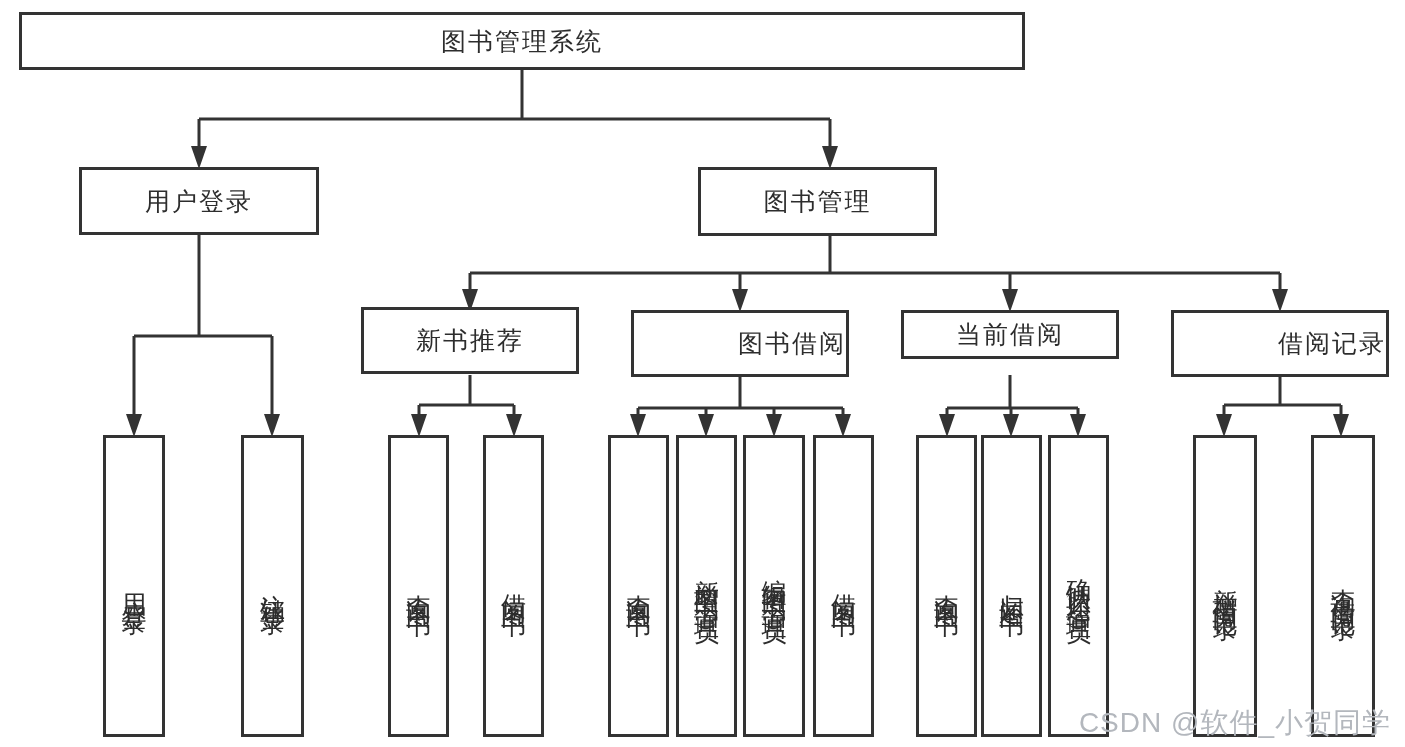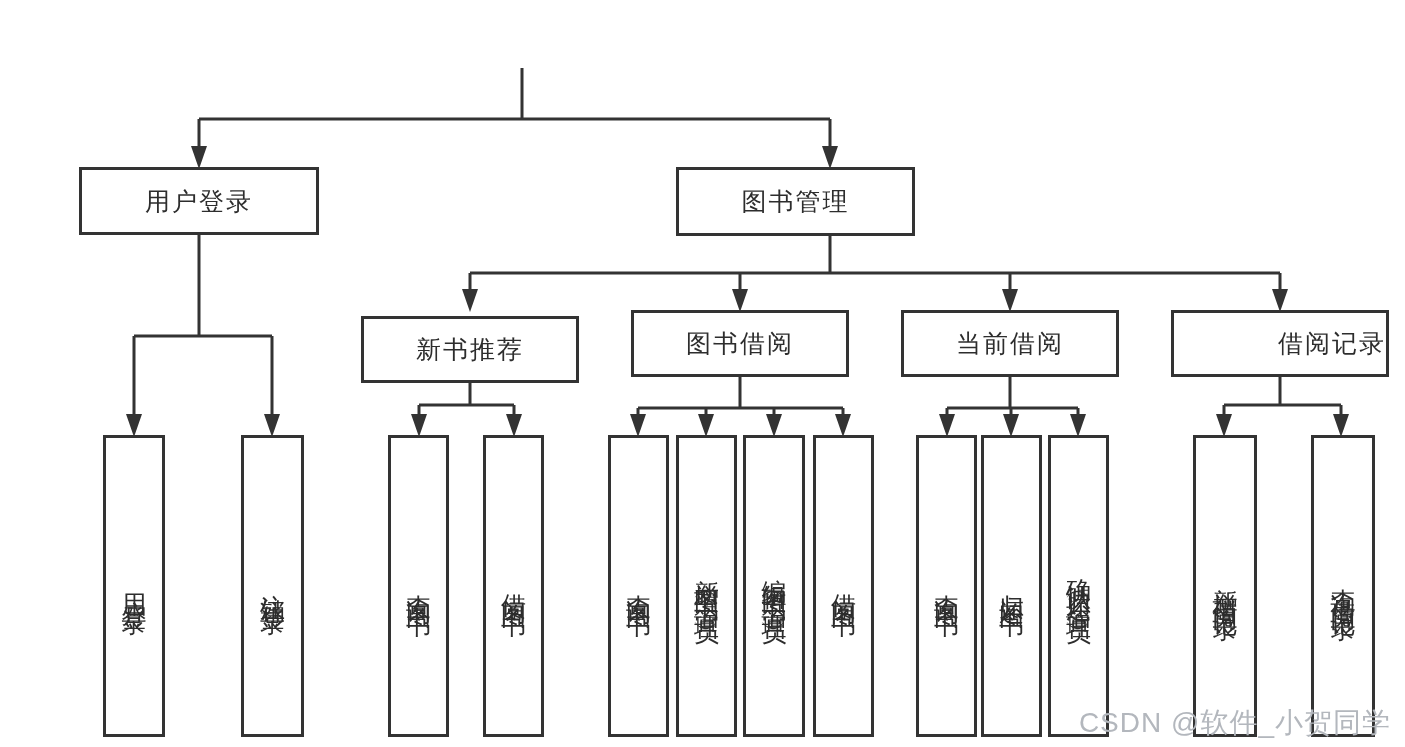--- a/index.html
+++ b/index.html
@@ -37,25 +37,25 @@
     writing-mode: vertical-rl;
     text-orientation: mixed;
     font-size: 25px;
     letter-spacing: 6px;
     white-space: normal;
   }
   
   .n-root  { left: 19px;  top: 12px;  width: 1006px; height: 58px; }
   
   .n-l2-0  { left: 79px;  top: 167px; width: 240px; height: 68px; }
-  .n-l2-1  { left: 676px; top: 167px; width: 239px; height: 69px; }
+  .n-l2-1  { left: 698px; top: 167px; width: 239px; height: 69px; }
   
-  .n-l3-0  { left: 361px;  top: 316px; width: 218px; height: 67px; align-items: center; }
-  .n-l3-1  { left: 631px;  top: 310px; width: 218px; height: 67px; }
-  .n-l3-2  { left: 901px;  top: 310px; width: 218px; height: 67px; }
+  .n-l3-0  { left: 361px;  top: 307px; width: 218px; height: 67px; align-items: center; }
+  .n-l3-1  { left: 631px;  top: 310px; width: 218px; height: 67px; justify-content: flex-end; }
+  .n-l3-2  { left: 901px;  top: 310px; width: 218px; height: 49px; }
   .n-l3-3  { left: 1171px; top: 310px; width: 218px; height: 67px; justify-content: flex-end; }
   
   .leaf    { top: 435px; height: 302px; }
   .n-lf-0  { left: 103px;  width: 62px; }
   .n-lf-1  { left: 241px;  width: 63px; }
   .n-lf-2  { left: 388px;  width: 61px; }
   .n-lf-3  { left: 483px;  width: 61px; }
   .n-lf-4  { left: 608px;  width: 61px; }
   .n-lf-5  { left: 676px;  width: 61px; }
   .n-lf-6  { left: 743px;  width: 62px; }
@@ -116,20 +116,23 @@
       <polygon points="766,414 782,414 774,437"></polygon>
       <polygon points="835,414 851,414 843,437"></polygon>
       <polygon points="939,414 955,414 947,437"></polygon>
       <polygon points="1003,414 1019,414 1011,437"></polygon>
       <polygon points="1070,414 1086,414 1078,437"></polygon>
       <polygon points="1216,414 1232,414 1224,437"></polygon>
       <polygon points="1333,414 1349,414 1341,437"></polygon>
     </g>
   </svg>
 
+  <div class="node hbox n-root">
+    <span>图书管理系统</span>
+  </div>
 
   <div class="node hbox n-l2-0">
     <span>用户登录</span>
   </div>
   <div class="node hbox n-l2-1">
     <span>图书管理</span>
   </div>
 
   <div class="node hbox n-l3-0">
     <span>新书推荐</span>

